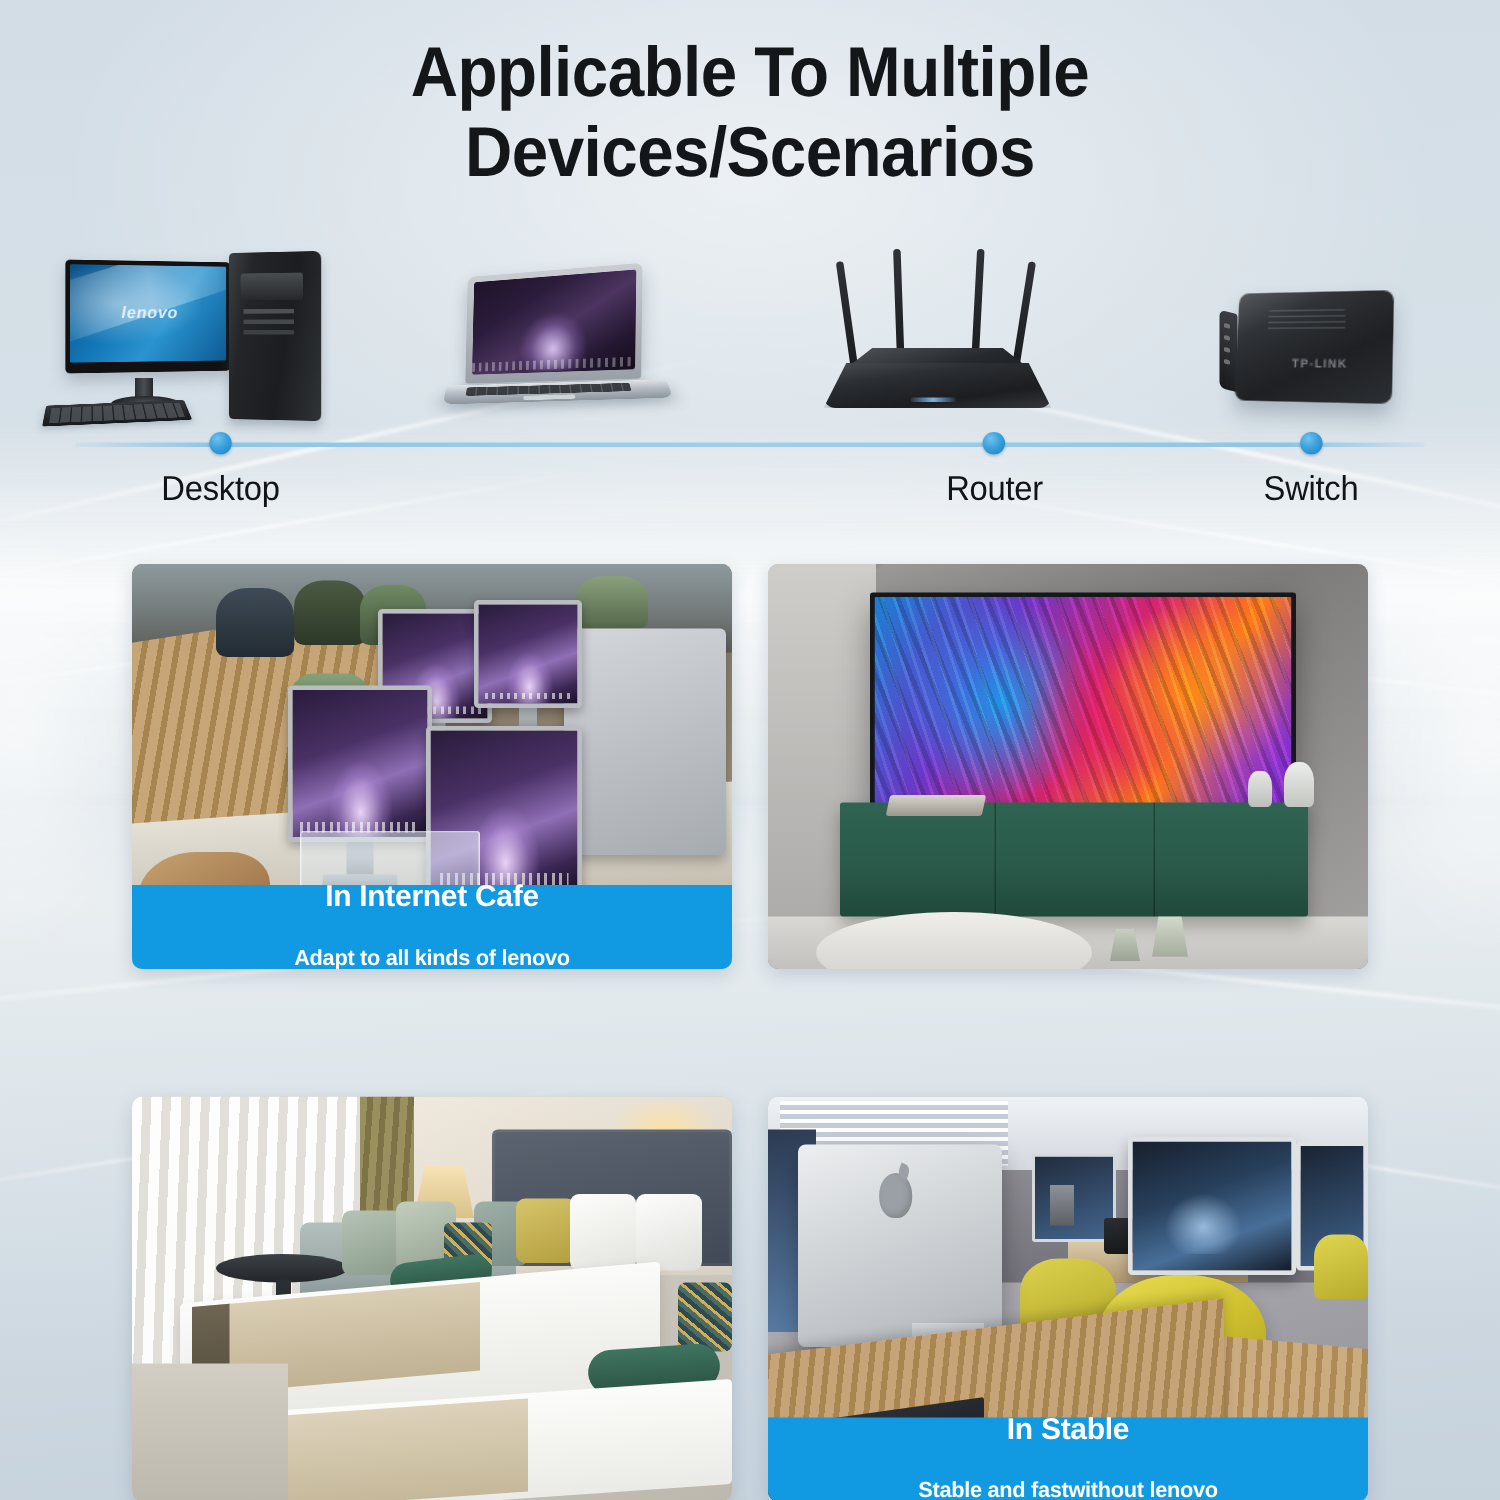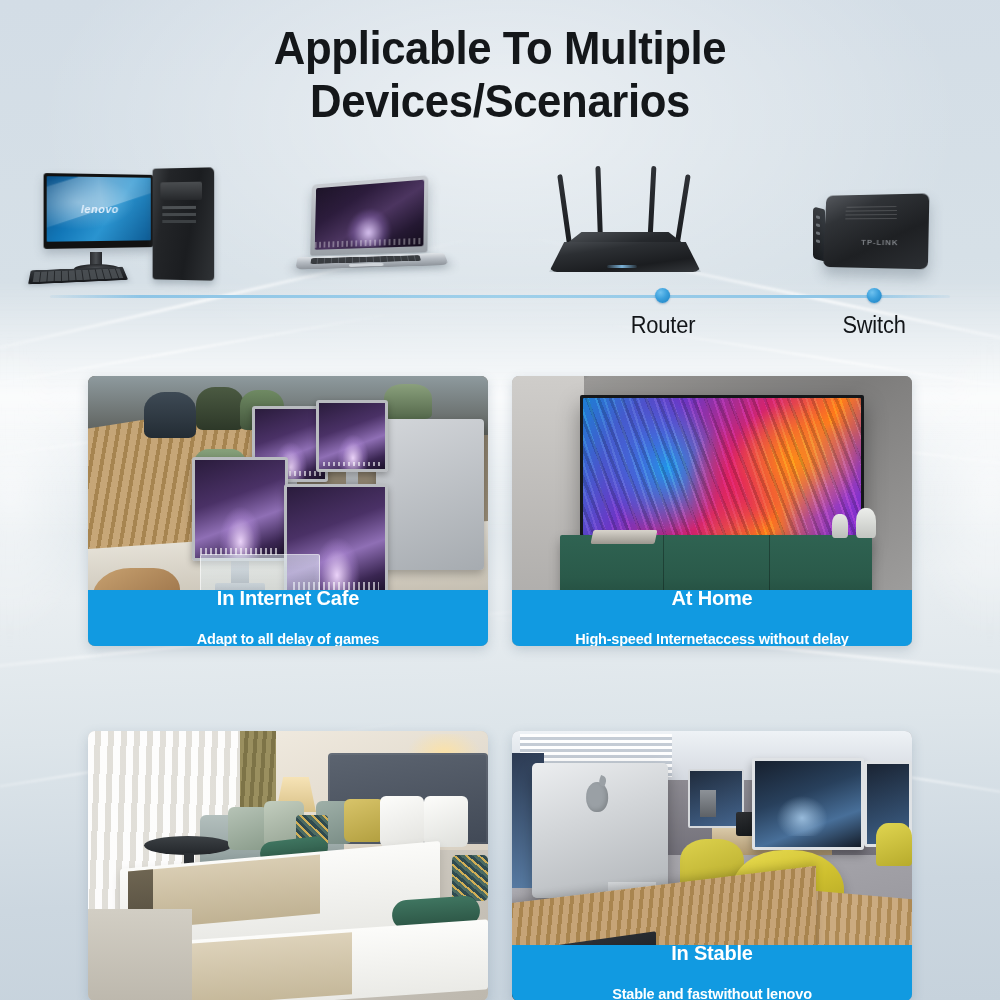--- a/index.html
+++ b/index.html
@@ -709,20 +709,24 @@
         <span class="brand">TP-LINK</span>
       </div>
     </div>
   </div>
 
 </div>
 
 <div id="timeline">
   <div class="rail"></div>
 
+  <div class="tl-item" style="left:147px;top:2px;">
+    <div class="tl-dot"></div>
+    <div class="tl-label">Desktop</div>
+  </div>
 
 
   <div class="tl-item" style="left:663px;top:2px;">
     <div class="tl-dot"></div>
     <div class="tl-label">Router</div>
   </div>
 
   <div class="tl-item" style="left:874px;top:2px;">
     <div class="tl-dot"></div>
     <div class="tl-label">Switch</div>
@@ -760,44 +764,40 @@
       <div class="imac m2">
           <div class="sc"></div>
           <div class="st"></div>
           <div class="ft"></div>
         </div>
       <div class="glass"></div>
       <div class="pillow"></div>
     </div>
     <div class="caption">
       <div class="cap-title">In Internet Cafe</div>
-      <div class="cap-sub">Adapt to all delay of games</div>
+      <div class="cap-sub">Adapt to all kinds of lenovo</div>
     </div>
   </div>
 
   <div class="card">
     <div class="photo p-home">
       <div class="wallR"></div>
       <div class="wallL"></div>
       <div class="tv">
           <div class="tvscreen"></div>
         </div>
       <div class="sound"></div>
       <div class="floor"></div>
       <div class="cab"></div>
       <div class="tray"></div>
       <div class="vase1"></div>
       <div class="vase2"></div>
       <div class="table"></div>
       <div class="obj1"></div>
       <div class="obj2"></div>
-    </div>
-    <div class="caption">
-      <div class="cap-title">At Home</div>
-      <div class="cap-sub">High-speed Internetaccess without delay</div>
     </div>
   </div>
 
   <div class="card">
     <div class="photo p-hotel">
       <div class="wall"></div>
       <div class="curtain"></div>
       <div class="drape"></div>
       <div class="lampglow"></div>
       <div class="headboard"></div>

